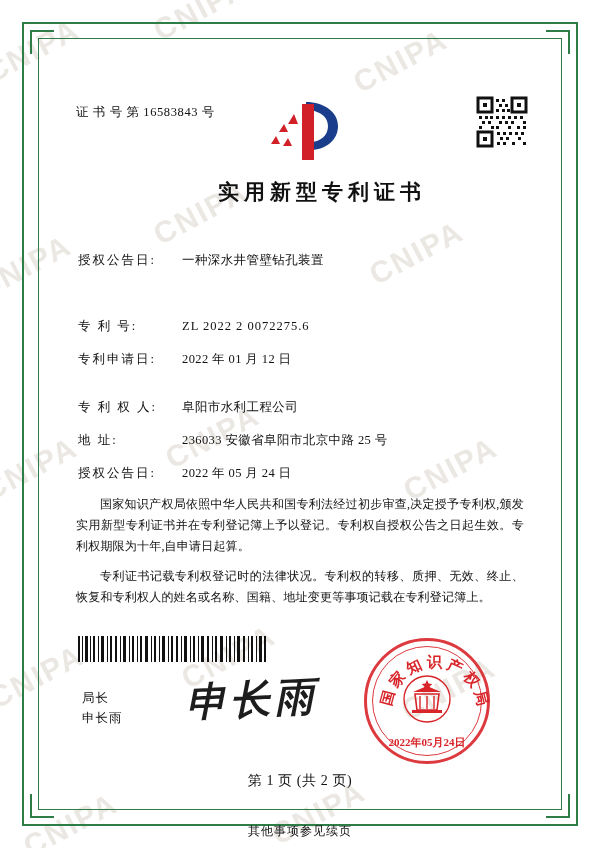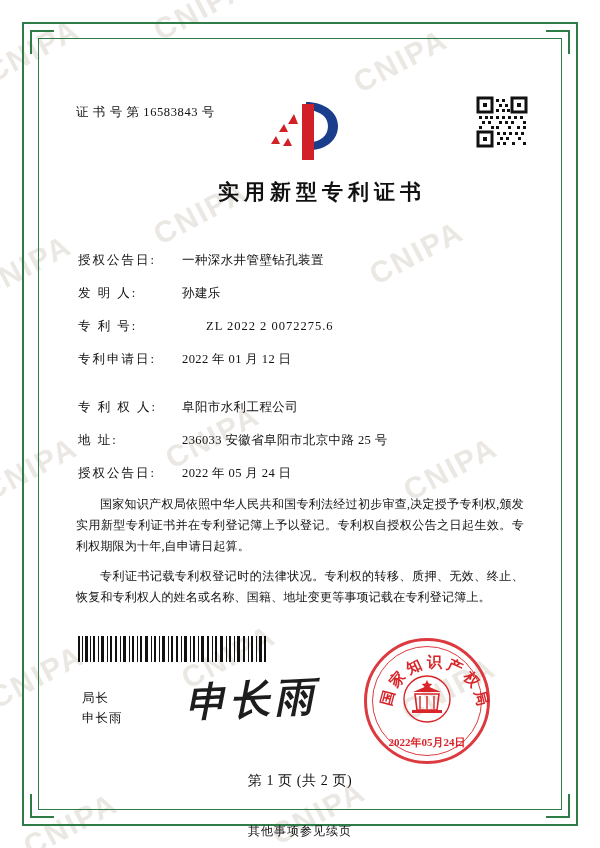--- a/index.html
+++ b/index.html
@@ -110,21 +110,21 @@
   }
   .field .lab {
     display: inline-block;
     width: 104px;
     letter-spacing: 2px;
   }
   .field .val {
     display: inline-block;
     letter-spacing: .4px;
   }
-  .field .val.num { font-family: "Liberation Serif", serif; letter-spacing: 1px; margin-left: 24px; }
+  .field .val.num { font-family: "Liberation Serif", serif; letter-spacing: 1px; }
 
   .field-r {
     position: absolute;
     left: 308px;
     font-size: 12.5px;
     color: #111;
     white-space: nowrap;
   }
   .field-r .lab { letter-spacing: 1px; }
 
@@ -330,23 +330,20 @@
           <rect x="47" y="46" width="3" height="3"></rect>
       </g>
     </svg>
   </div>
 
   <div class="title">实用新型专利证书</div>
 
   <div class="field" style="top:252px;">
     <span class="lab">授权公告日:</span><span class="val">一种深水井管壁钻孔装置</span>
   </div>
-  <div class="field" style="top:285px;">
-    <span class="lab">发 明 人:</span><span class="val">孙建乐</span>
-  </div>
   <div class="field" style="top:318px;">
     <span class="lab">专 利 号:</span><span class="val num">ZL 2022 2 0072275.6</span>
   </div>
   <div class="field" style="top:351px;">
     <span class="lab">专利申请日:</span><span class="val">2022 年 01 月 12 日</span>
   </div>
   <div class="field" style="top:399px;">
     <span class="lab">专 利 权 人:</span><span class="val">阜阳市水利工程公司</span>
   </div>
   <div class="field" style="top:432px;">

